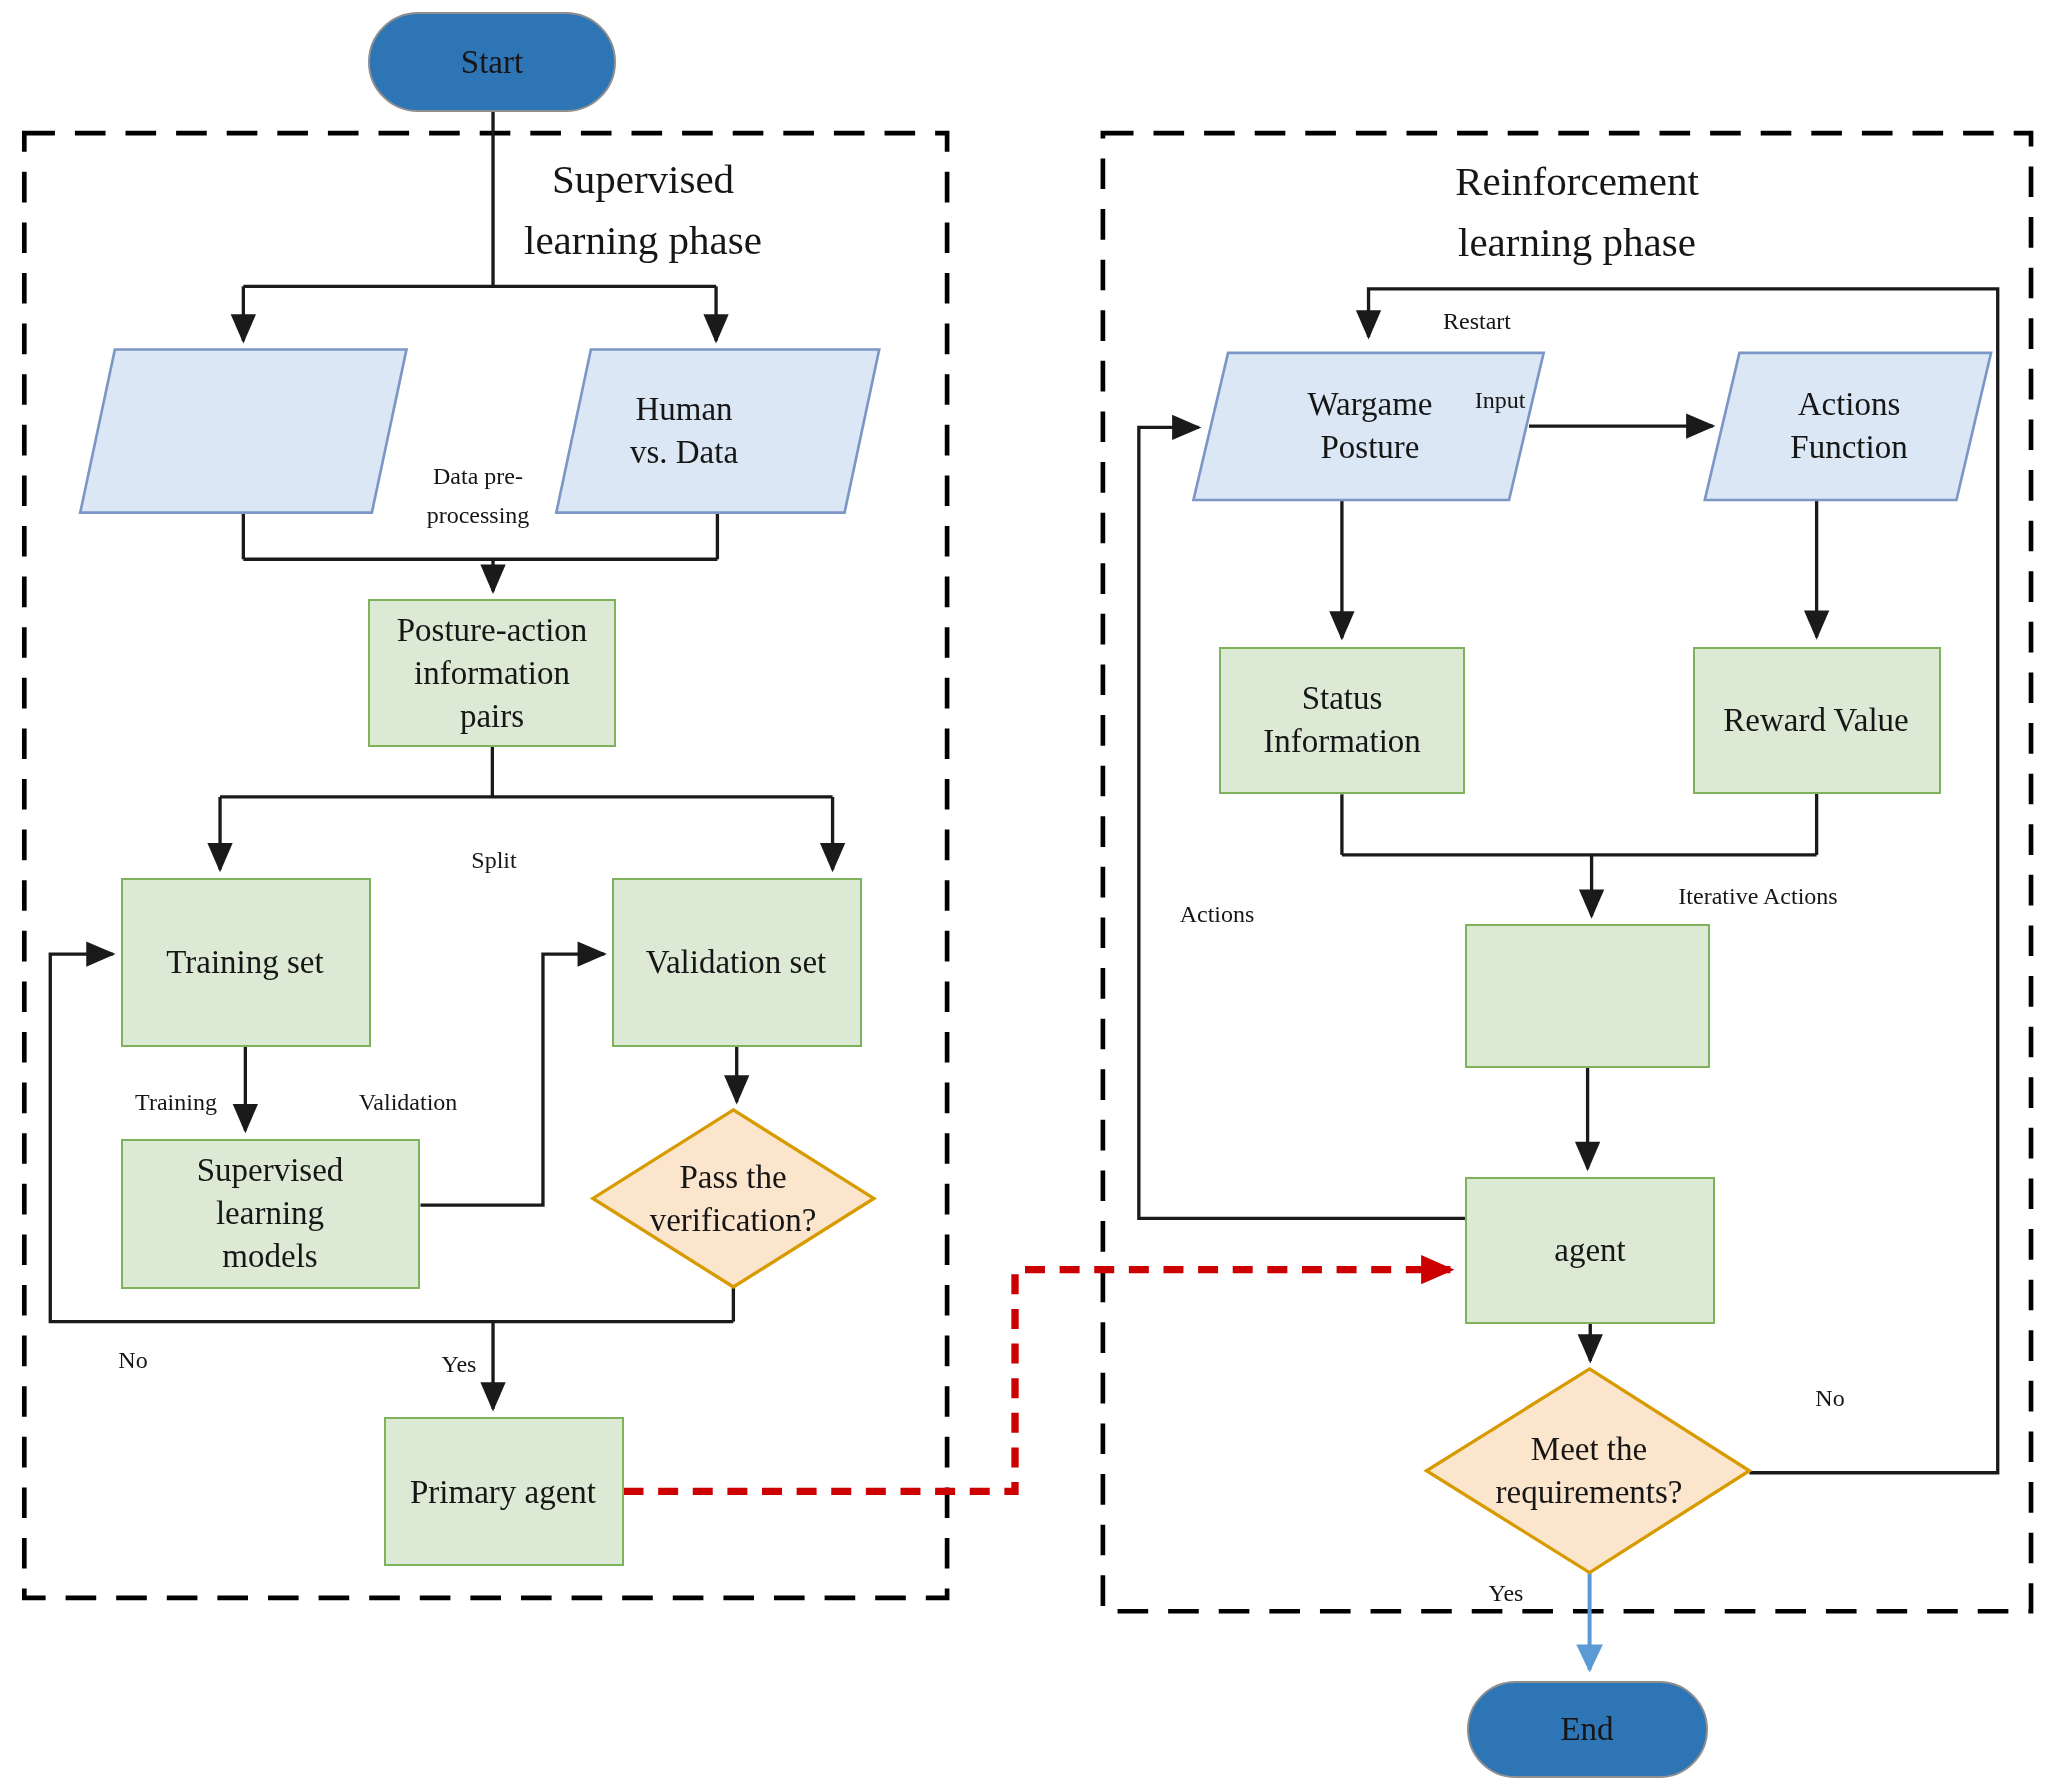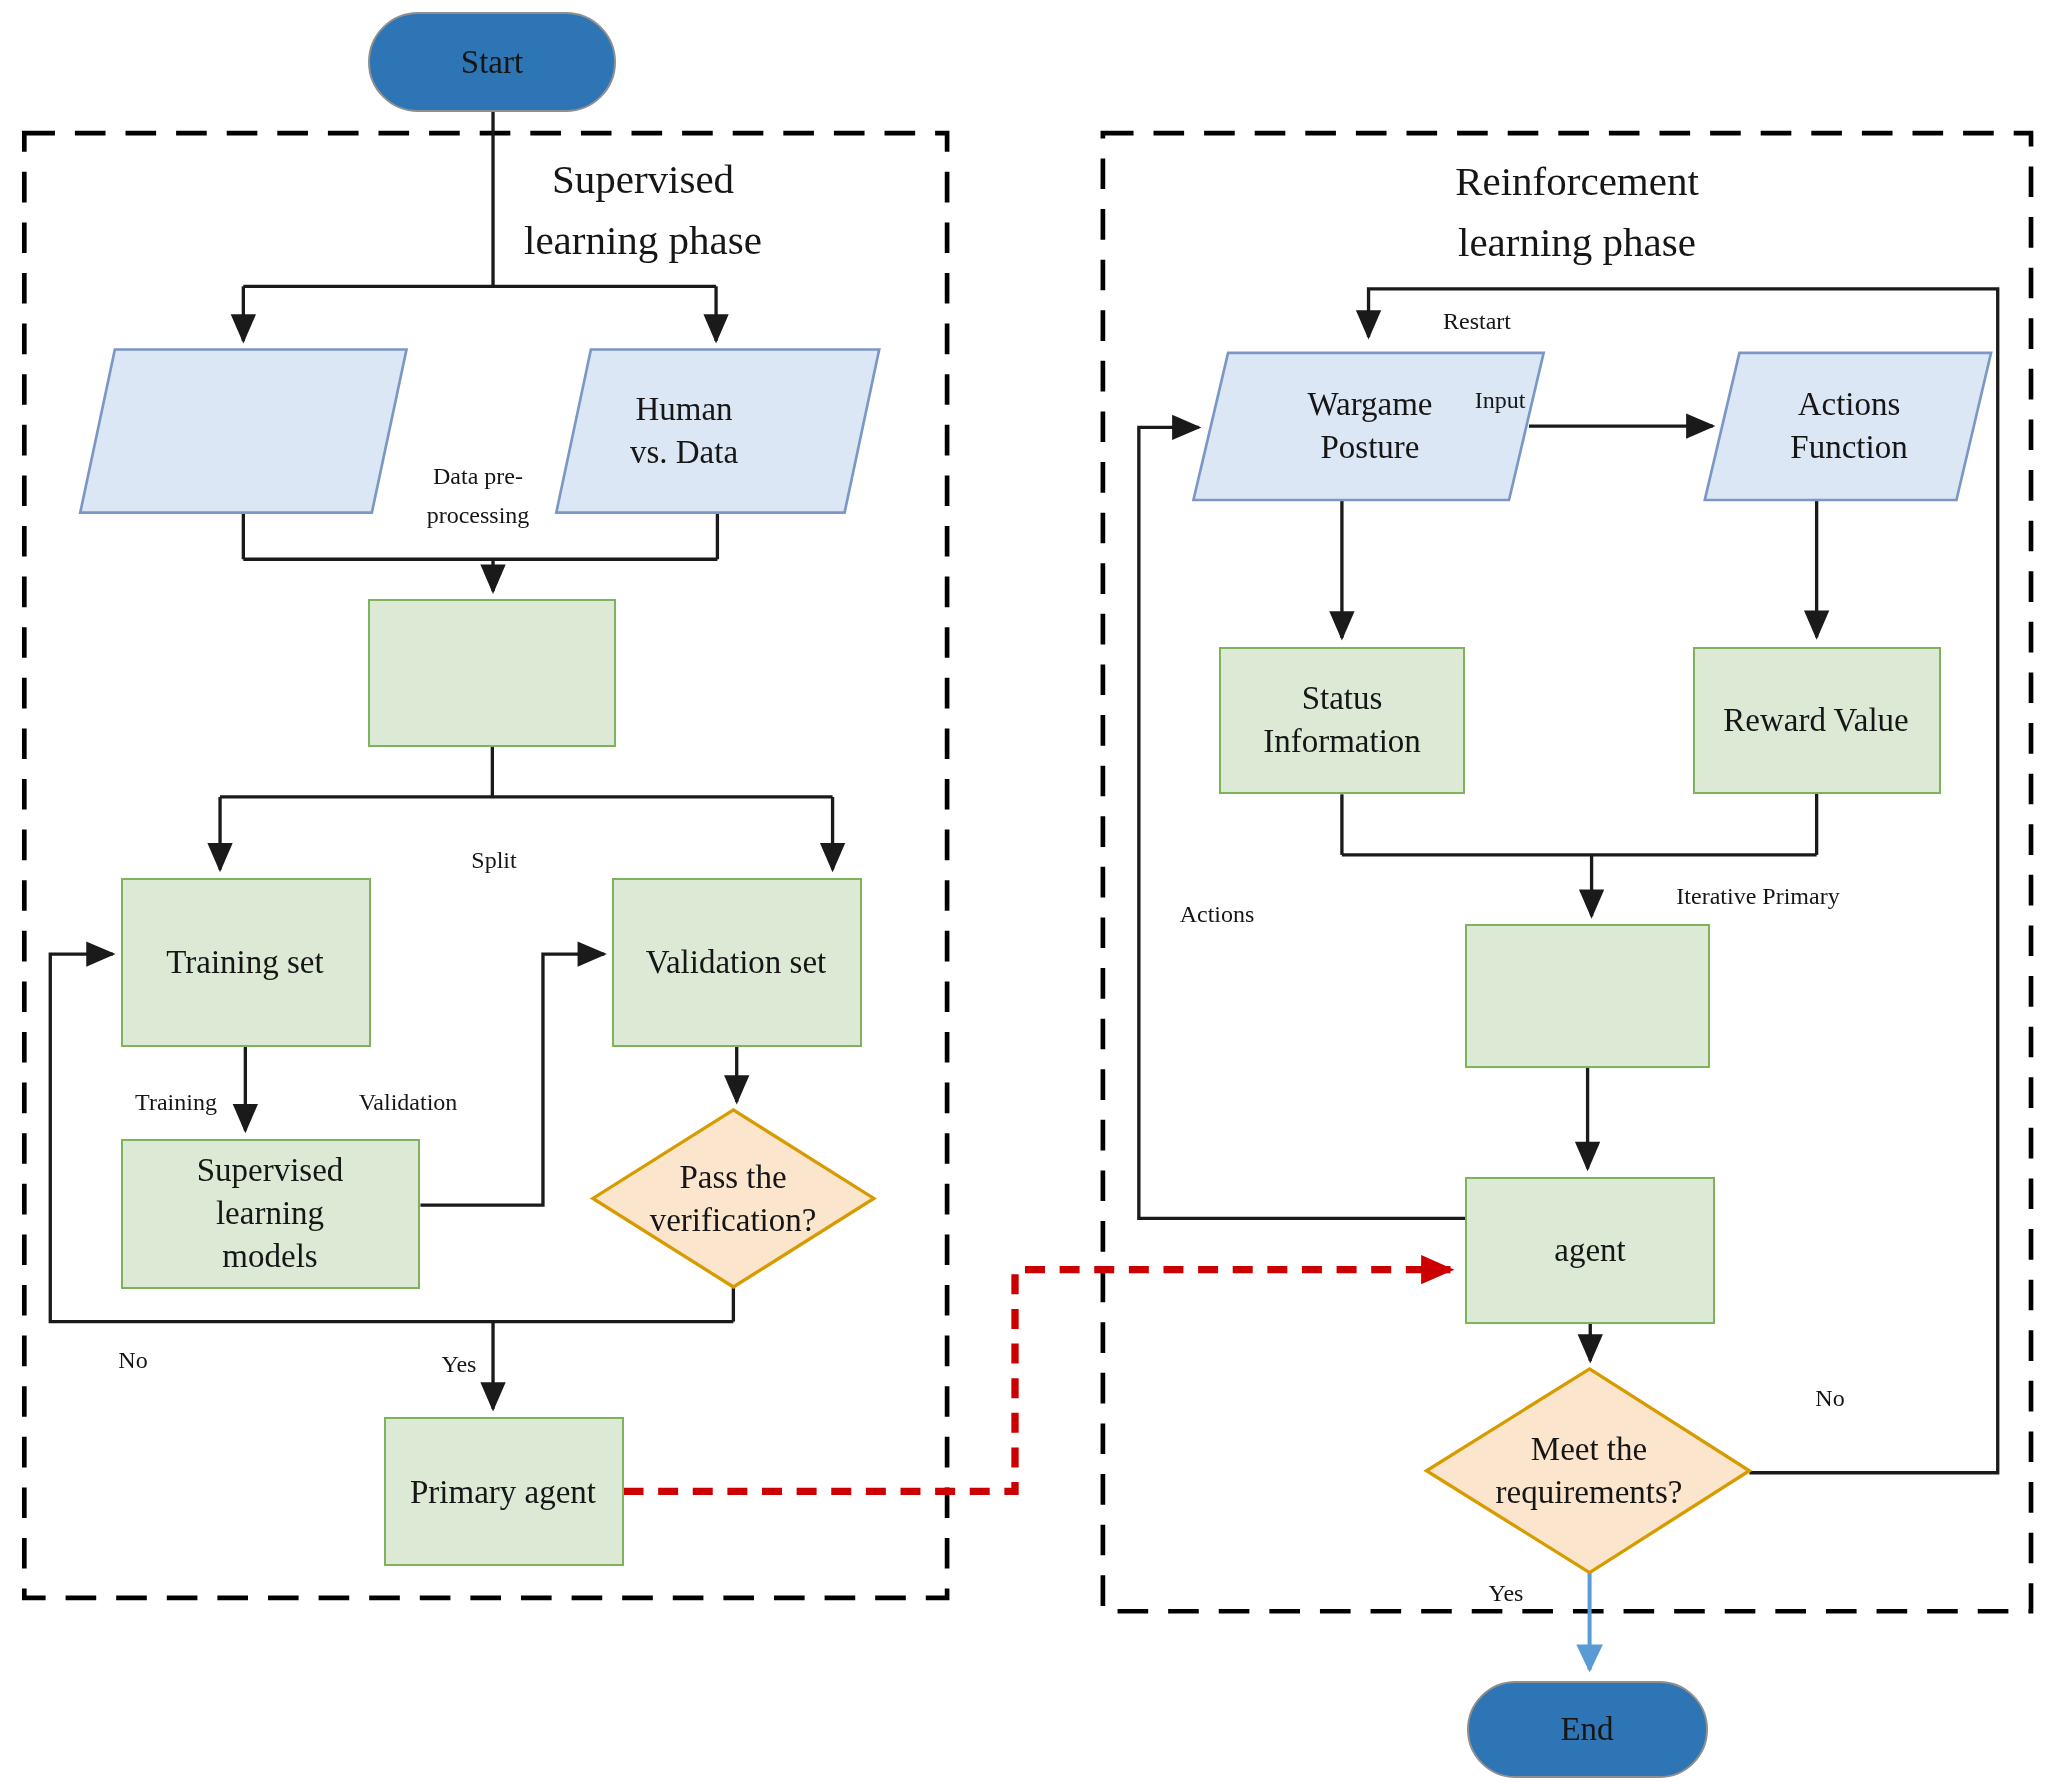--- a/index.html
+++ b/index.html
@@ -117,20 +117,23 @@
   <div class="terminal" style="left:1467px;top:1681px;width:241px;height:97px"></div>
 
   <div class="lbl lbl-title" style="left:643px;top:210px">Supervised
 learning phase</div>
   <div class="lbl lbl-title" style="left:1577px;top:212px">Reinforcement
 learning phase</div>
 
   <div class="lbl" style="left:492px;top:62px">Start</div>
   <div class="lbl" style="left:684px;top:431px">Human
 vs. Data</div>
+  <div class="lbl" style="left:492px;top:673px">Posture-action
+information
+pairs</div>
   <div class="lbl" style="left:245px;top:962px">Training set</div>
   <div class="lbl" style="left:736px;top:962px">Validation set</div>
   <div class="lbl" style="left:270px;top:1213px">Supervised
 learning
 models</div>
   <div class="lbl" style="left:733px;top:1199px">Pass the
 verification?</div>
   <div class="lbl" style="left:503px;top:1492px">Primary agent</div>
   <div class="lbl" style="left:1370px;top:426px">Wargame
 Posture</div>
@@ -147,18 +150,18 @@
   <div class="lbl lbl-edge" style="left:478px;top:496px">Data pre-
 processing</div>
   <div class="lbl lbl-edge" style="left:494px;top:860px">Split</div>
   <div class="lbl lbl-edge" style="left:176px;top:1102px">Training</div>
   <div class="lbl lbl-edge" style="left:408px;top:1102px">Validation</div>
   <div class="lbl lbl-edge" style="left:133px;top:1360px">No</div>
   <div class="lbl lbl-edge" style="left:459px;top:1364px">Yes</div>
   <div class="lbl lbl-edge" style="left:1477px;top:321px">Restart</div>
   <div class="lbl lbl-edge" style="left:1500px;top:400px">Input</div>
   <div class="lbl lbl-edge" style="left:1217px;top:914px">Actions</div>
-  <div class="lbl lbl-edge" style="left:1758px;top:896px">Iterative Primary</div>
+  <div class="lbl lbl-edge" style="left:1758px;top:896px">Iterative Actions</div>
   <div class="lbl lbl-edge" style="left:1830px;top:1398px">No</div>
   <div class="lbl lbl-edge" style="left:1506px;top:1593px">Yes</div>
 
 </div>
 
 
 </body></html>

